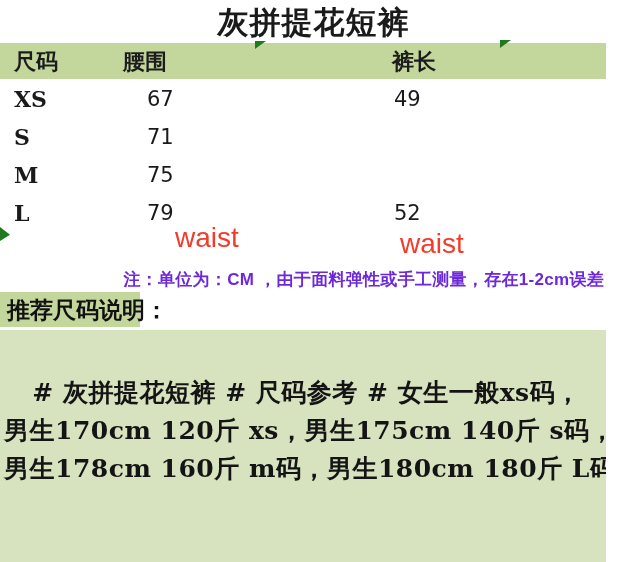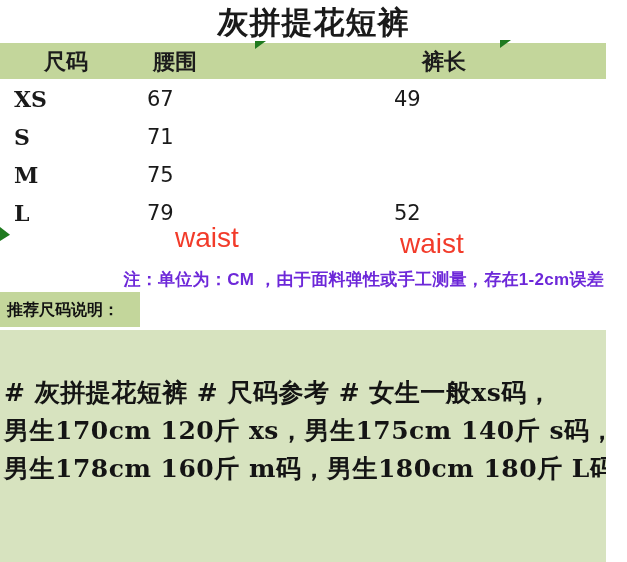--- a/index.html
+++ b/index.html
@@ -14,21 +14,21 @@
     position:absolute; top:2px; left:0; width:627px;
     text-align:center; font-size:31px; font-weight:700;
     letter-spacing:1px; color:var(--ink,#1a1a1a);
   }
   .band {
     position:absolute; top:43px; left:0; width:627px; height:36px;
     background:var(--band-green,#c3d69b);
   }
   .band .h {
     position:absolute; top:0; height:36px; line-height:36px;
-    font-size:22px; font-weight:700; text-align:center;
+    font-size:22px; font-weight:700; 
     color:#1c1c1c;
   }
   .h-size   { left:14px;  width:104px; }
   .h-waist  { left:123px; width:104px; }
   .h-length { left:392px; width:104px; }
   .row { position:absolute; left:0; width:627px; height:38px; line-height:38px; }
   .row .c { position:absolute; top:0; height:38px; text-align:left; }
   .c-size   { left:14px;  width:104px; font-size:22px; font-weight:600;
               font-family:"DejaVu Serif","Liberation Serif",serif; }
   .c-waist  { left:147px; width:100px; font-size:21px;
@@ -44,29 +44,29 @@
   .red-length { top:228px; left:400px; }
   .note {
     position:absolute; top:268px; right:2px;
     font-family:"Liberation Sans","DejaVu Sans",sans-serif;
     font-size:17px; font-weight:700; color:#6d28d9;
     white-space:nowrap; letter-spacing:0.3px;
   }
   .section-label {
     position:absolute; top:292px; left:0; width:140px; height:35px;
     background:var(--band-green,#c3d69b);
-    font-size:16px; font-weight:700; color:#111;
+    font-size:23px; font-weight:700; color:#111;
     line-height:35px; padding-left:7px; white-space:nowrap;
   }
   .panel {
     position:absolute; top:330px; left:0; width:627px; height:232px;
     background:var(--panel-green,#d7e3bf);
   }
   .guide {
-    position:absolute; top:44px; left:4px; right:18px;
+    position:absolute; top:44px; left:4px; right:18px;text-align:center;
   }
   .guide-line {
     font-size:25px; line-height:38px; font-weight:600;
     color:#141414; white-space:nowrap; letter-spacing:0.5px;
     font-family:"DejaVu Serif","Liberation Serif",serif;
   }
   .marker {
     position:absolute; background:var(--marker-green,#1f7a1f);
   }
   .marker-flag-1 { left:255px; top:41px; width:11px; height:8px;

